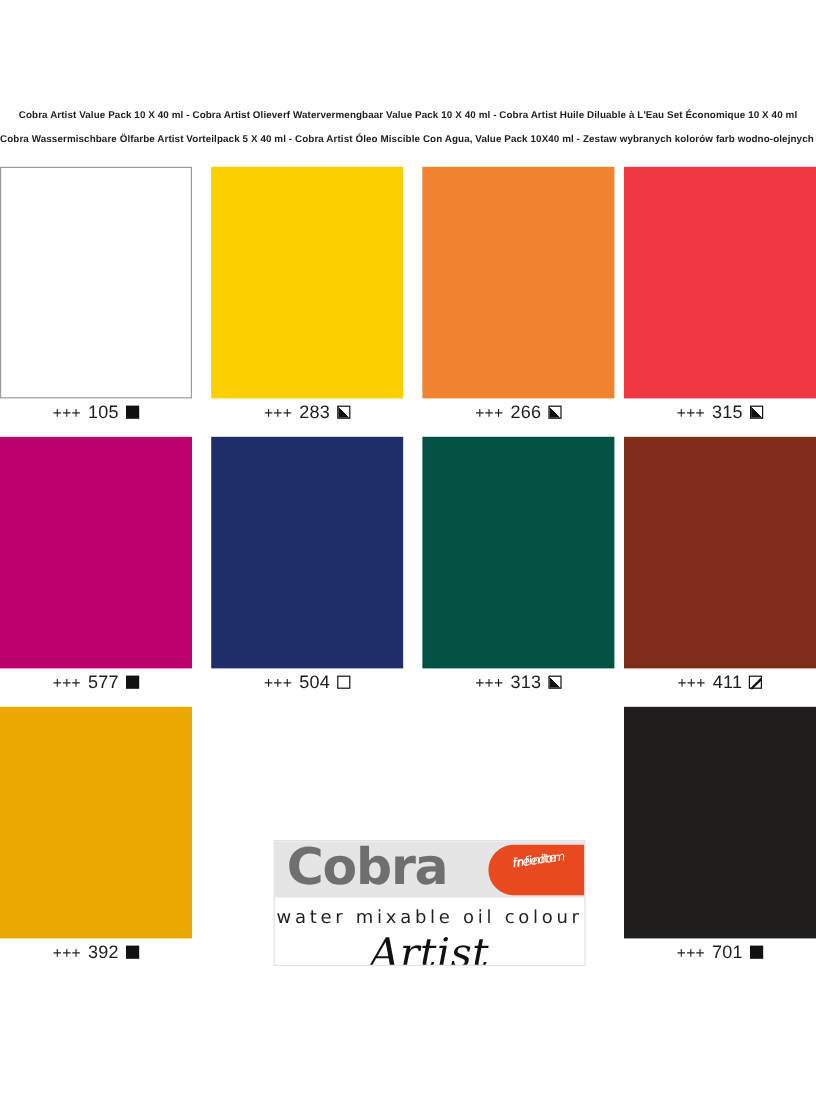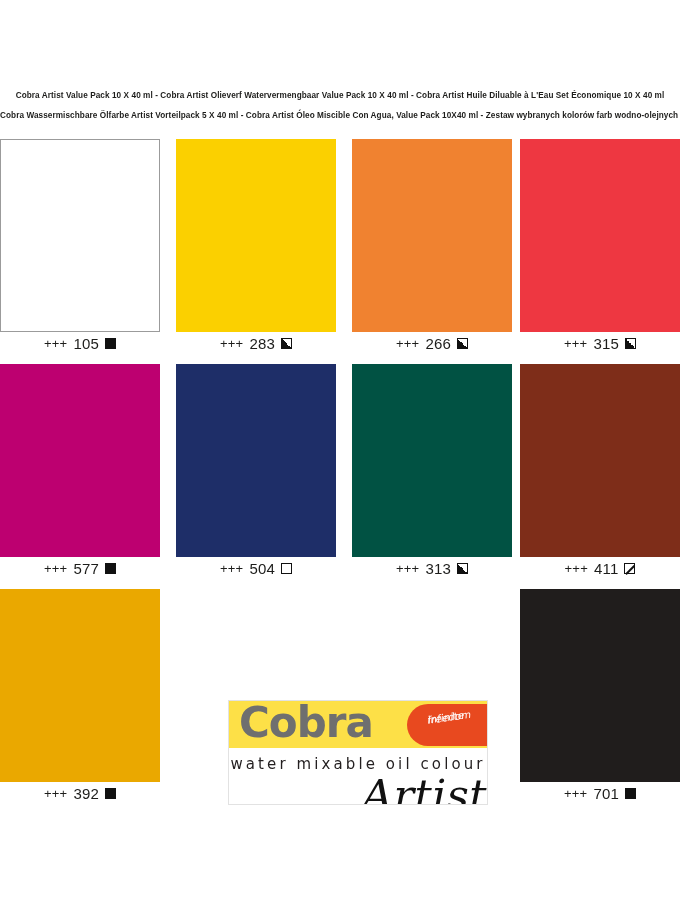--- a/index.html
+++ b/index.html
@@ -134,21 +134,21 @@
     width: 260px;
     height: 105px;
     background: #ffffff;
     border: 1px solid #e2e2e2;
     box-sizing: border-box;
     overflow: hidden;
   }
   .logo-band {
     position: relative;
     height: 47px;
-    background: #fde047;
+    background: #e5e5e5;
     overflow: hidden;
   }
   .logo-word {
     position: absolute;
     left: 10px;
     top: -4px;
     font-family: "DejaVu Sans", sans-serif;
     font-size: 42px;
     font-weight: 700;
     letter-spacing: -1px;
@@ -179,24 +179,24 @@
   }
   .logo-tagline {
     text-align: center;
     font-size: 15px;
     letter-spacing: 3.1px;
     color: #231f20;
     padding-top: 7px;
     font-family: "DejaVu Sans", sans-serif;
   }
   .logo-script {
-    text-align: right;
+    text-align: center;
     font-family: "DejaVu Serif", serif;
     font-style: italic;
-    font-size: 43px;
+    font-size: 34px;
     color: #111111;
     line-height: 42px;
     letter-spacing: 0.5px;
     padding-top: 1px;
   }
 </style>
 </head>
 <body>
 
 <div class="desc-block">

